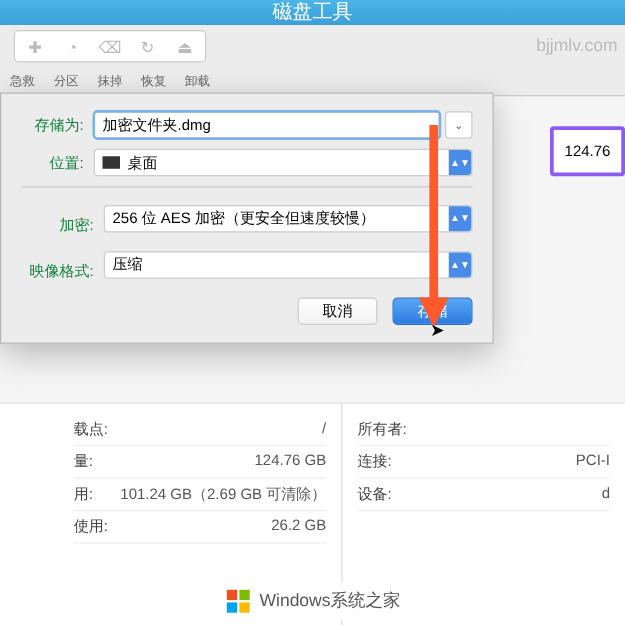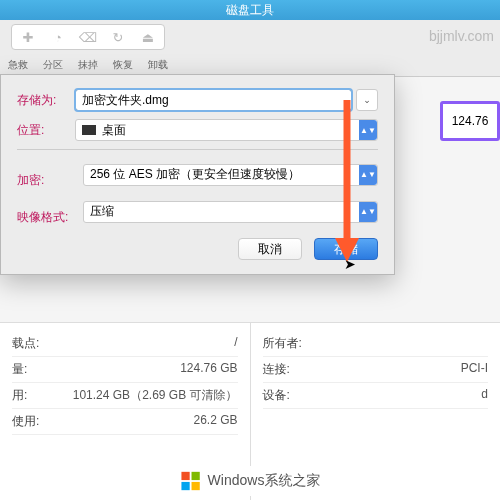--- a/index.html
+++ b/index.html
@@ -1,46 +1,46 @@
 <!DOCTYPE html>
 <html><head>
 <meta charset="utf-8">
 <style>
 * { margin: 0; padding: 0; box-sizing: border-box; font-family: -apple-system, "Helvetica Neue", Arial, sans-serif; }
 body { width: 500px; height: 500px; background: #f5f5f5; overflow: hidden; position: relative; }
 
-.titlebar { height: 20px; background: linear-gradient(#4bb4e8, #3ba0d8); color: #fff; text-align: center; font-size: 12px; line-height: 20px; position: relative; }
+.titlebar { height: 20px; background: linear-gradient(#4bb4e8, #3ba0d8); color: #fff; text-align: center; font-size: 16px; line-height: 20px; position: relative; }
 
 .toolbar { background: #ececec; padding: 4px 0; display: flex; gap: 0; border-bottom: 1px solid #ccc; }
 .tool-group { display: flex; flex-direction: column; align-items: center; padding: 0 8px; }
 .tool-btns { display: flex; gap: 2px; background: #fff; border: 1px solid #ccc; border-radius: 4px; padding: 2px; }
 .tool-btn { width: 28px; height: 20px; display: flex; align-items: center; justify-content: center; color: #bbb; font-size: 13px; }
 .tool-label { font-size: 10px; color: #666; margin-top: 8px; }
 
 .sheet { position: absolute; top: 74px; left: 0; width: 395px; background: #ececec; border: 1px solid #b8b8b8; box-shadow: 0 8px 25px rgba(0,0,0,0.25); z-index: 10; }
 .sheet-inner { padding: 14px 16px; }
 .row { display: flex; align-items: center; margin-bottom: 8px; }
-.row-label { width: 50px; text-align: left; font-size: 12px; color: #be185d; margin-right: 8px; }
+.row-label { width: 50px; text-align: right; font-size: 12px; color: #15803d; margin-right: 8px; }
 .text-input { flex: 1; height: 22px; border: 1px solid #999; border-radius: 3px; padding: 0 6px; font-size: 12px; background: #fff; }
 .text-input.focused { outline: 2px solid #7bb3e8; outline-offset: -1px; }
 .dropdown-btn { width: 22px; height: 22px; margin-left: 4px; border: 1px solid #ccc; border-radius: 3px; background: #fff; display: flex; align-items: center; justify-content: center; font-size: 9px; color: #555; }
 .select-box { flex: 1; height: 22px; background: #fff; border: 1px solid #ccc; border-radius: 3px; display: flex; align-items: center; padding: 0 6px; font-size: 12px; position: relative; }
 .select-box .caret { position: absolute; right: 0; top: 0; bottom: 0; width: 18px; background: #4a8be8; border-radius: 0 3px 3px 0; display: flex; align-items: center; justify-content: center; color: #fff; font-size: 8px; }
 .select-icon { width: 14px; height: 10px; background: #333; margin-right: 6px; }
 .sep { height: 1px; background: #ccc; margin: 6px 0 10px; }
 .row2 .row-label { width: 58px; margin-top: 12px; }
 .buttons { display: flex; justify-content: flex-end; gap: 12px; margin-top: 12px; }
 .btn { min-width: 64px; height: 22px; border-radius: 4px; font-size: 12px; display: flex; align-items: center; justify-content: center; border: 1px solid #ccc; background: linear-gradient(#fff,#f2f2f2); cursor: pointer; }
 .btn.primary { background: linear-gradient(#58a7f5,#2c7be0); color: #fff; border-color: #2c6dc8; }
 
 .arrow { position: absolute; top: 100px; left: 335px; z-index: 20; pointer-events: none; }
 
 .side-value { position: absolute; right: 0; top: 101px; width: 60px; height: 40px; background: #fff; border: 3px solid #8b5cf6; border-radius: 3px; font-size: 12px; display: flex; align-items: center; justify-content: center; }
 
-.info-panel { position: absolute; left: 0; right: 0; top: 322px; bottom: 0; background: #fff; border-top: 1px solid #ddd; display: flex; }
+.info-panel { position: absolute; left: 0; right: 0; top: 322px; bottom: 0; background: #fff; border-top: 1px solid #ddd; display: flex; padding-left: 47px; }
 .info-col { flex: 1; padding: 8px 12px; font-size: 12px; }
 .info-col.left { border-right: 1px solid #ddd; }
 .info-row { display: flex; justify-content: space-between; padding: 4px 0; border-bottom: 1px solid #eee; }
 .info-key { color: #444; }
 .info-val { color: #555; text-align: right; }
 
 .watermark { position: absolute; right: 6px; top: 28px; font-size: 14px; color: #bbb; z-index: 30; }
 
 .footer-logo { position: absolute; bottom: 4px; left: 50%; transform: translateX(-50%); display: flex; align-items: center; gap: 6px; background: rgba(255,255,255,0.95); padding: 4px 14px; border-radius: 4px; z-index: 30; }
 .footer-logo svg { width: 22px; height: 22px; }

